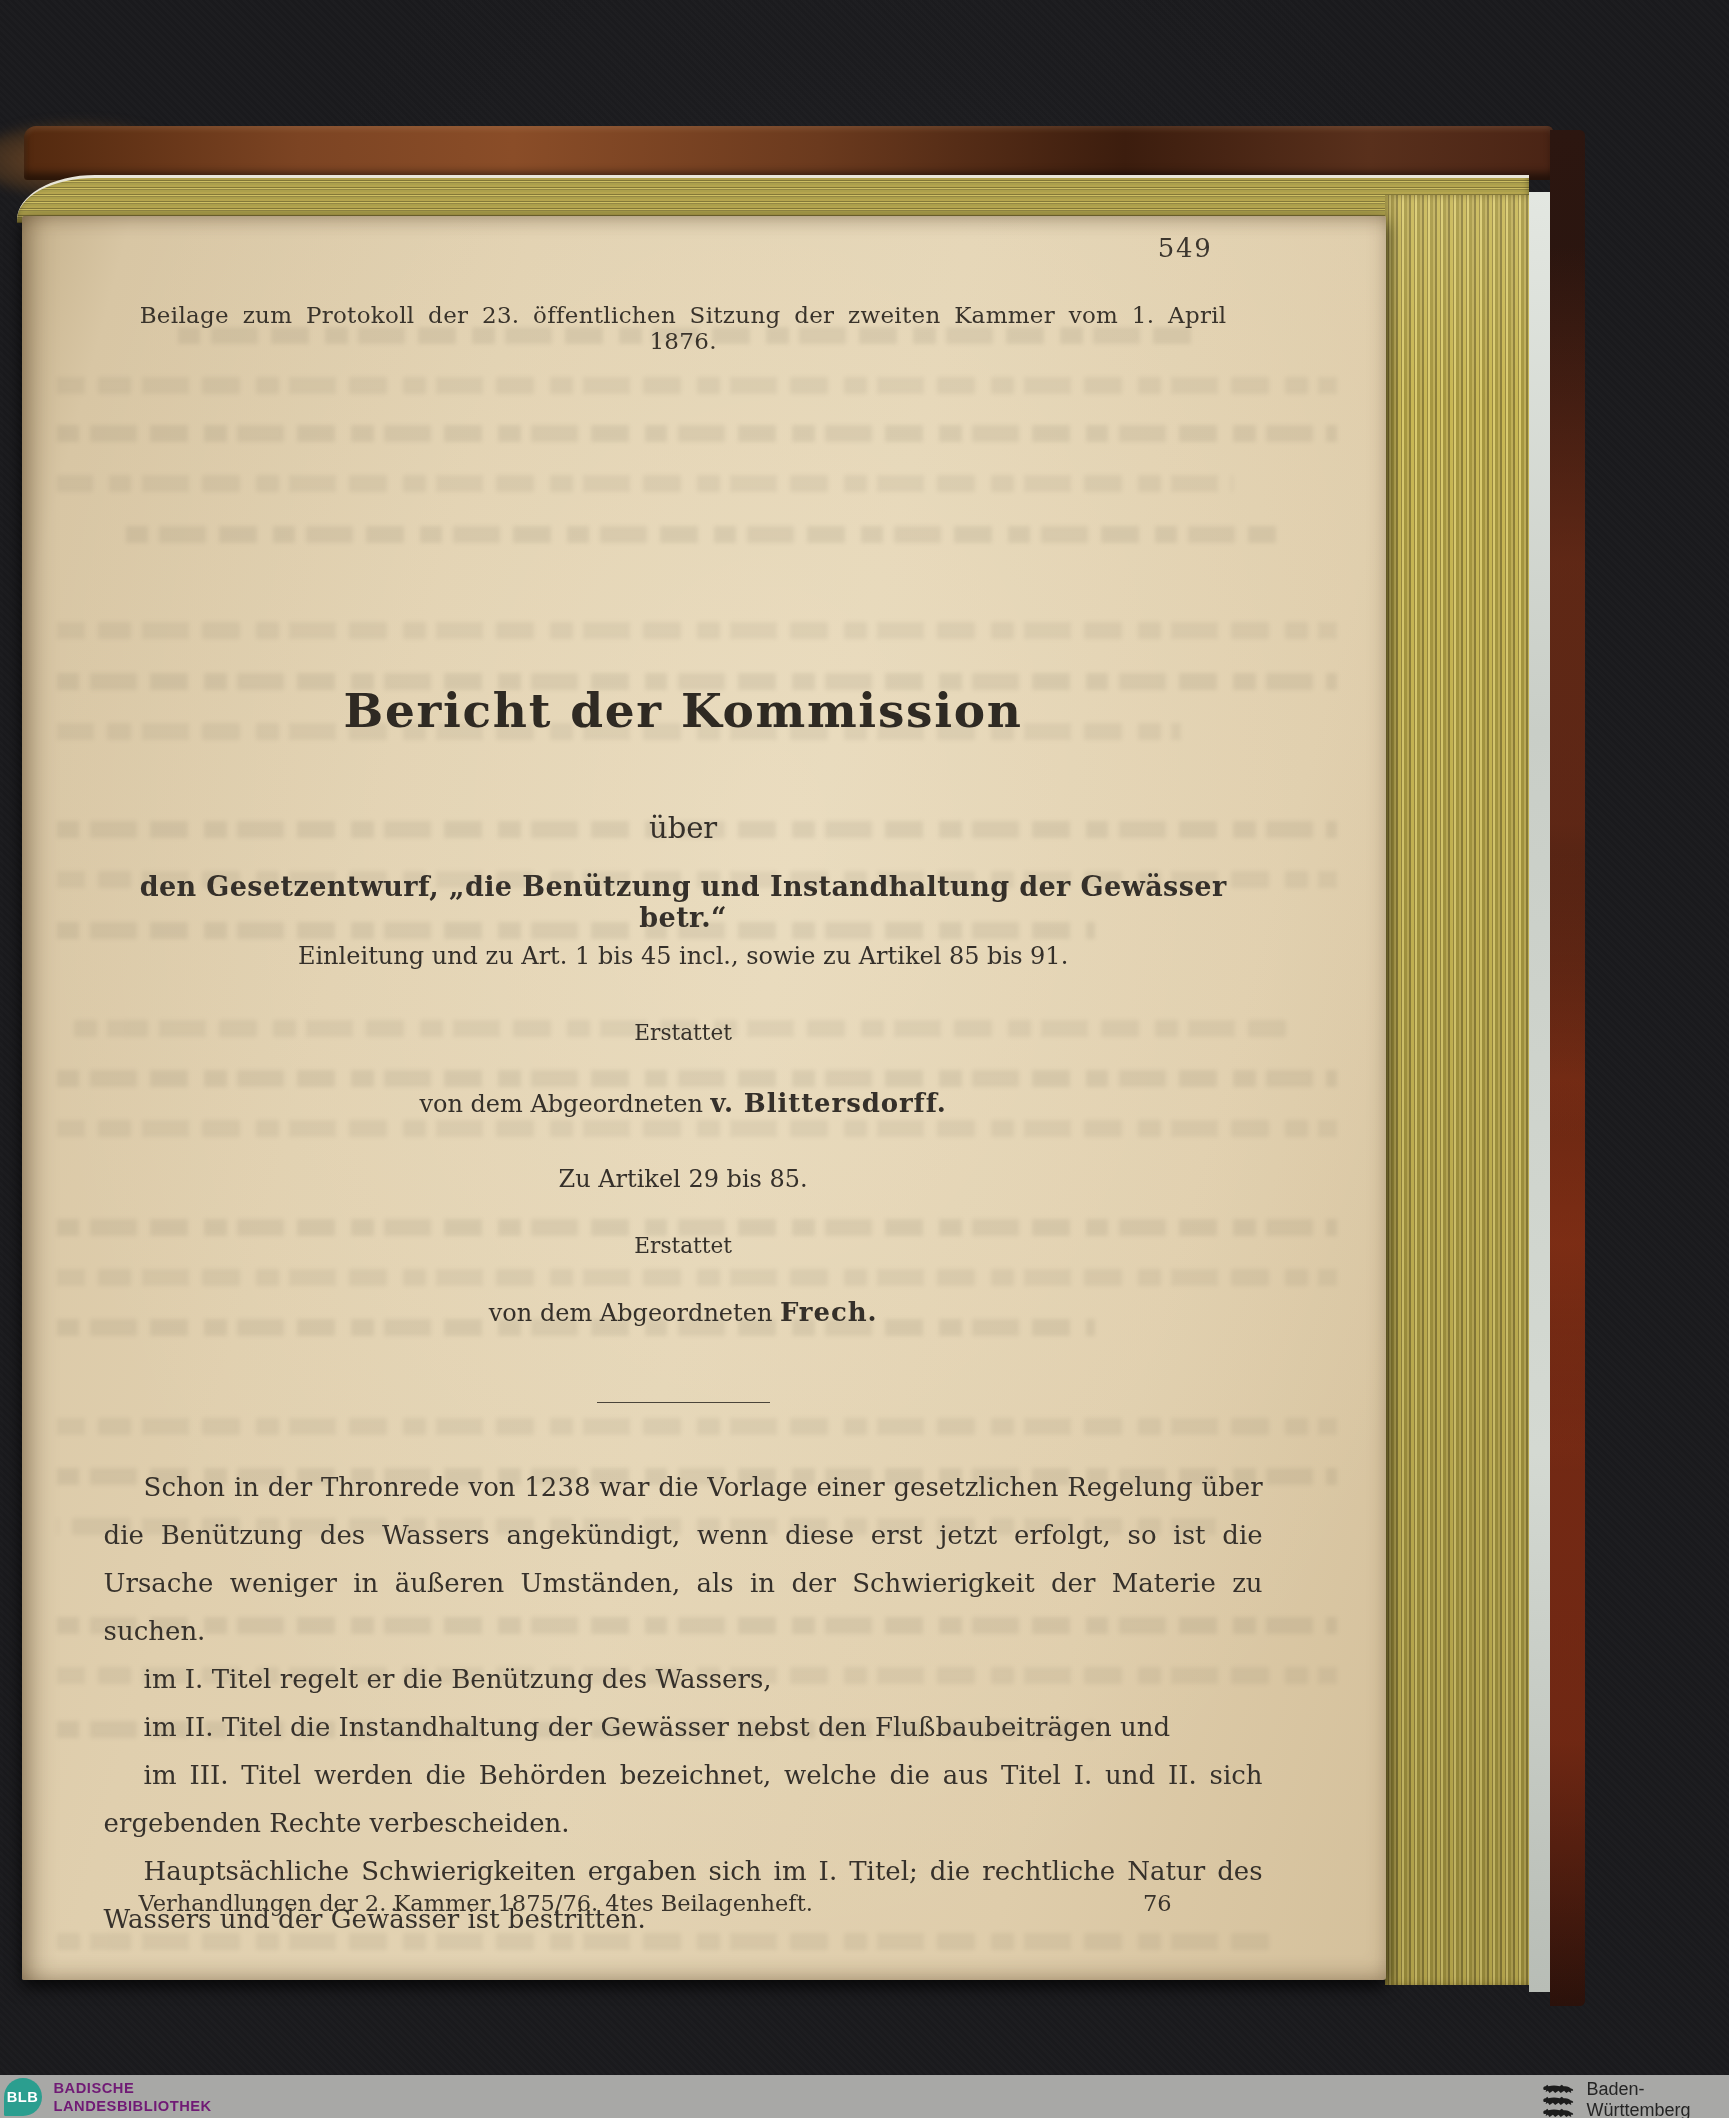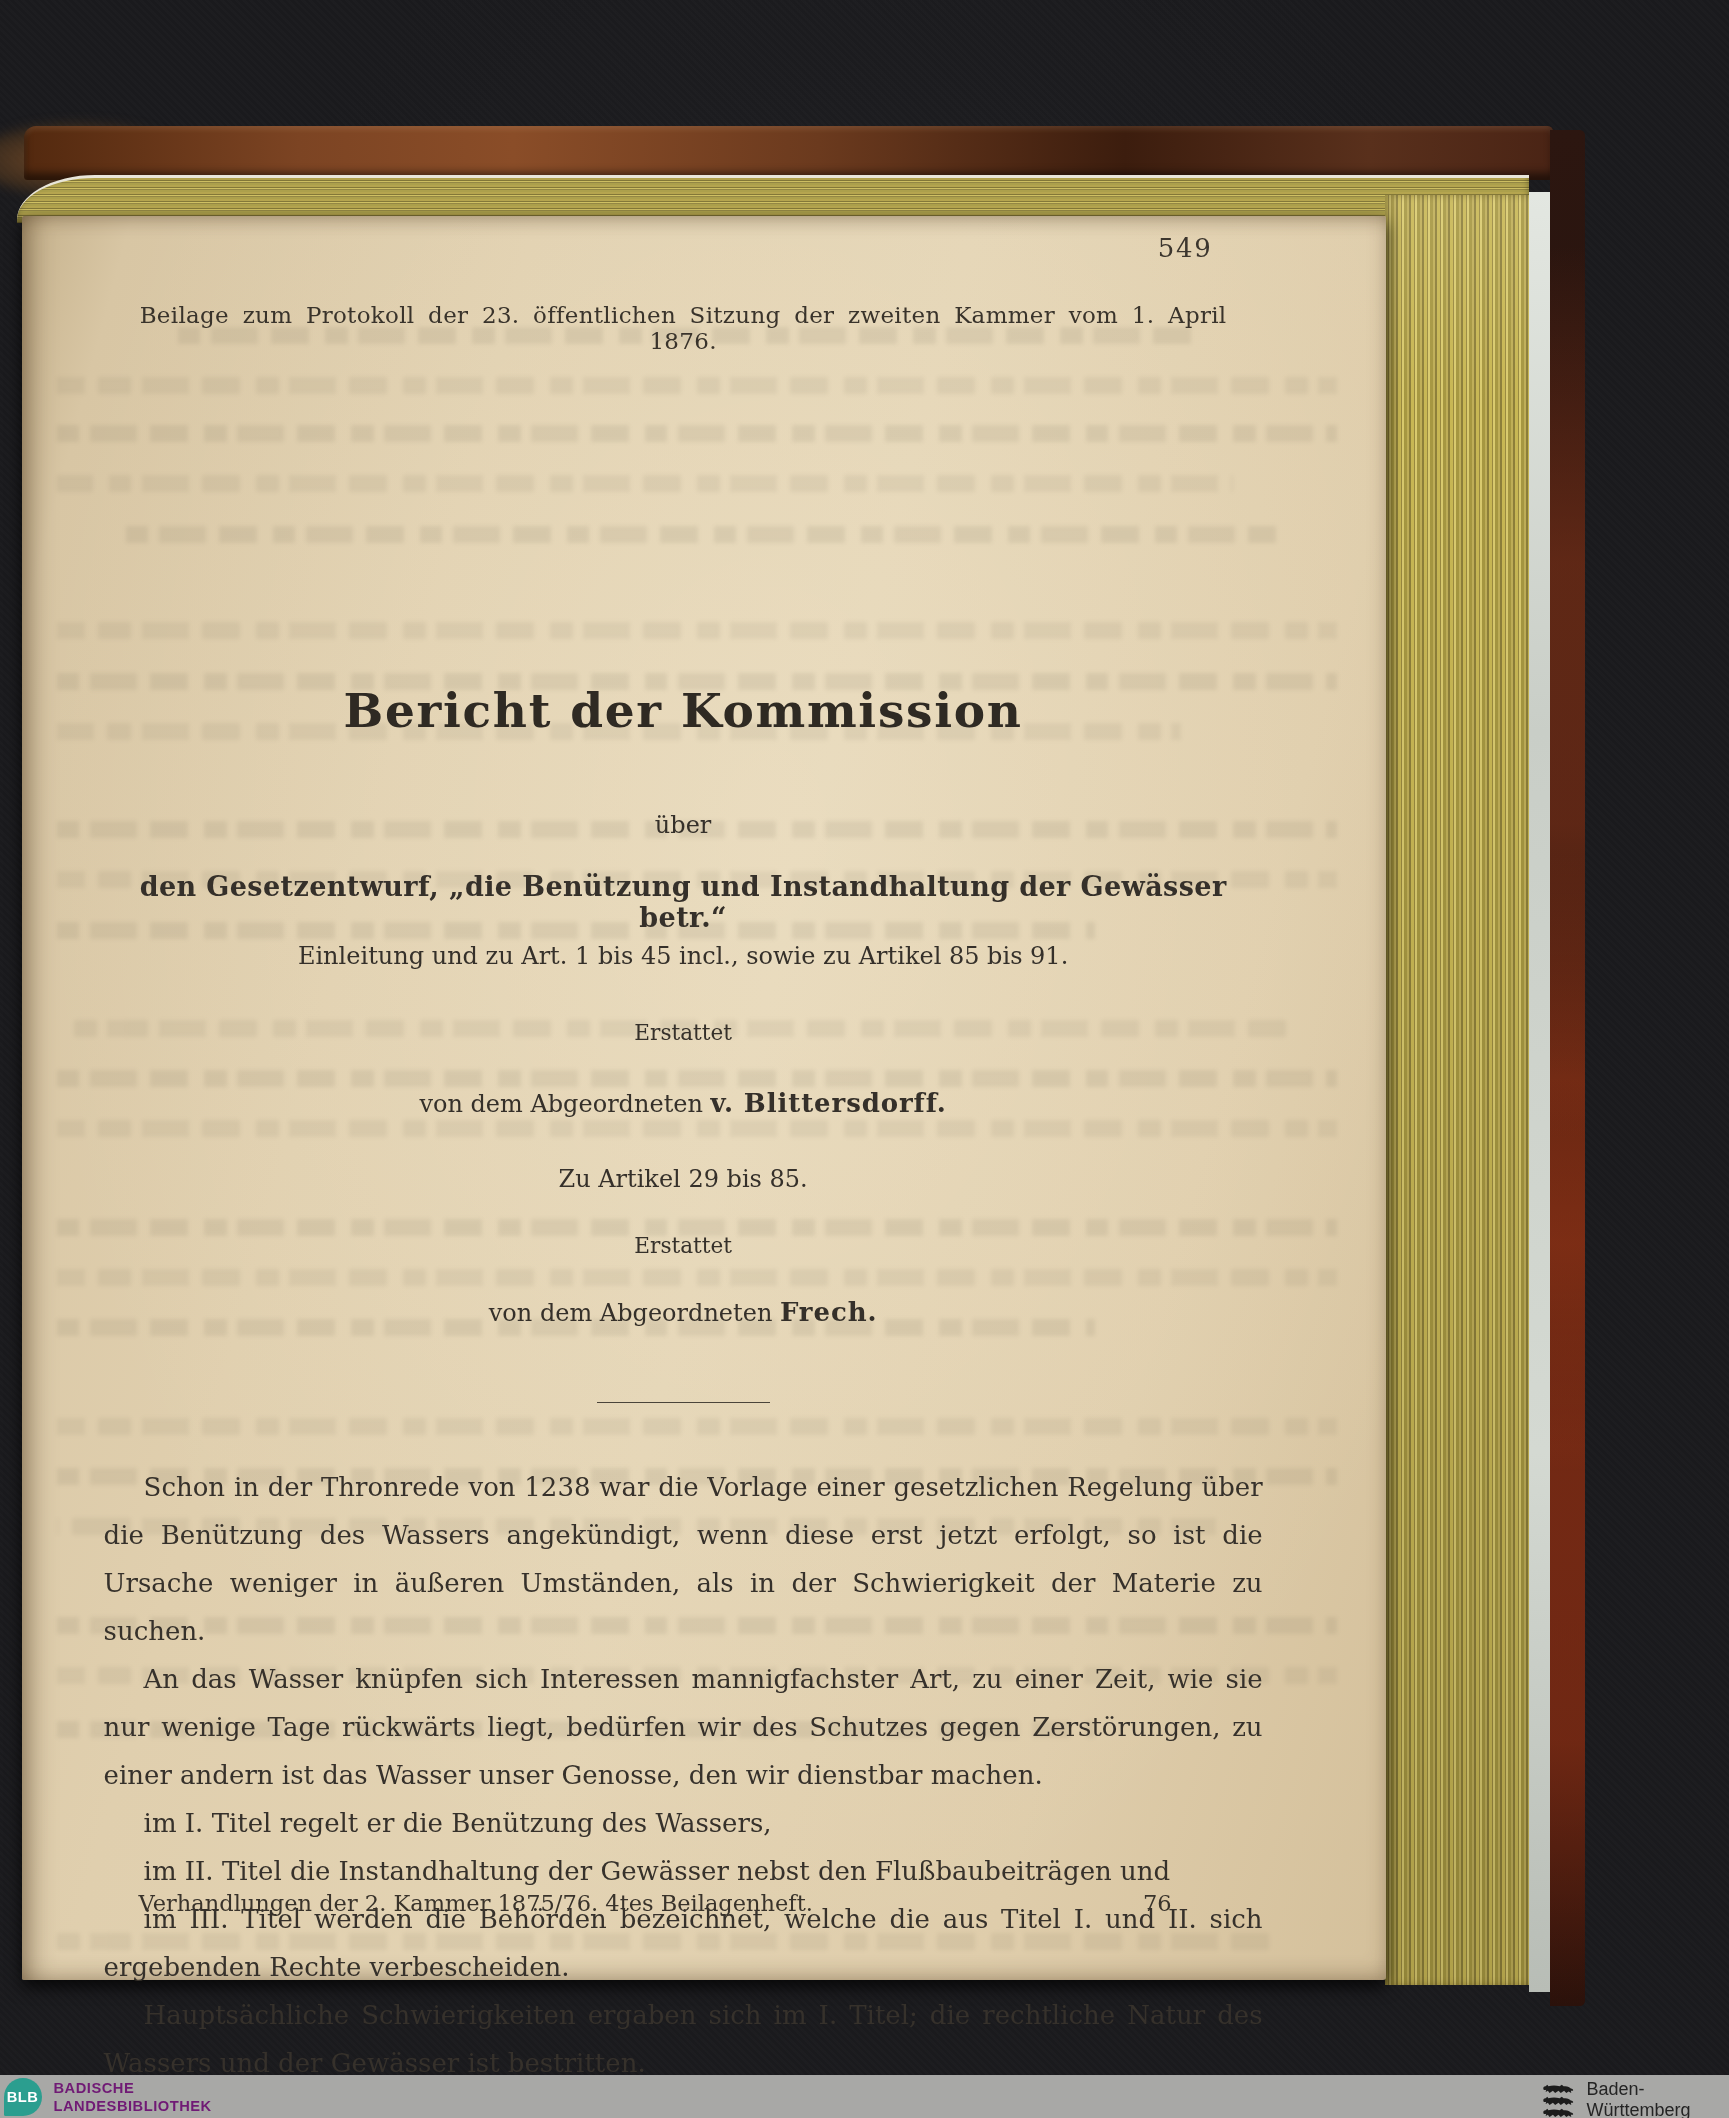--- a/index.html
+++ b/index.html
@@ -70,21 +70,21 @@
       rgba(112,104,82,.55) 0 22.5px, rgba(0,0,0,0) 22.5px 33px,
       rgba(112,104,82,.5) 33px 80px, rgba(0,0,0,0) 80px 93px,
       rgba(112,104,82,.55) 93px 131px, rgba(0,0,0,0) 131px 147px);
   }
   .ghost.alt{background-position:52px 0;opacity:.18;}
   .page-inner{position:absolute;left:82px;top:0;width:1159px;height:100%;z-index:2;color:#35302a;}
   .abs{position:absolute;left:0;width:100%;text-align:center;}
   .page-number{position:absolute;top:17.3px;right:50px;font-size:26px;letter-spacing:1.7px;color:#3c362e;}
   .head-line{top:86px;font-size:23px;letter-spacing:0.3px;word-spacing:6px;color:#39332b;}
   .main-title{top:467px;font-size:47px;font-weight:bold;letter-spacing:1.7px;color:#2f2a23;}
-  .ueber{top:595px;font-size:24px;}
+  .ueber{top:595px;font-size:29px;}
   .subject{top:655px;font-size:27px;font-weight:600;letter-spacing:0.4px;}
   .scope{top:726px;font-size:24px;}
   .erstattet{font-size:21.6px;}
   .e1{top:804px;} .e2{top:1017px;}
   .rapporteur{font-size:24px;}
   .r1{top:872px;} .r2{top:1081px;}
   .rapporteur b{font-size:26px;letter-spacing:0.9px;}
   .section2{top:949px;font-size:24px;}
   .rule{position:absolute;top:1186px;left:493px;width:173px;border:0;border-top:1.7px solid #4a443a;margin:0;}
   .body-text{
@@ -174,21 +174,20 @@
       <div class="abs section2">Zu Artikel 29 bis 85.</div>
 
       <div class="abs erstattet e2">Erstattet</div>
 
       <div class="abs rapporteur r2"><span>von dem Abgeordneten </span><b>Frech.</b></div>
 
       <hr class="rule">
 
       <div class="body-text">
         <p>Schon in der Thronrede von 1238 war die Vorlage einer gesetzlichen Regelung über die Benützung des Wassers angekündigt, wenn diese erst jetzt erfolgt, so ist die Ursache weniger in äußeren Umständen, als in der Schwierigkeit der Materie zu suchen.</p>
-        <p>An das Wasser knüpfen sich Interessen mannigfachster Art, zu einer Zeit, wie sie nur wenige Tage rückwärts liegt, bedürfen wir des Schutzes gegen Zerstörungen, zu einer andern ist das Wasser unser Genosse, den wir dienstbar machen.</p>
         <p>im I. Titel regelt er die Benützung des Wassers,</p>
         <p>im II. Titel die Instandhaltung der Gewässer nebst den Flußbaubeiträgen und</p>
         <p>im III. Titel werden die Behörden bezeichnet, welche die aus Titel I. und II. sich ergebenden Rechte verbescheiden.</p>
         <p>Hauptsächliche Schwierigkeiten ergaben sich im I. Titel; die rechtliche Natur des Wassers und der Gewässer ist bestritten.</p>
       </div>
 
       <div class="footer-row">
         <span class="fl">Verhandlungen der 2. Kammer 1875/76.  4tes Beilagenheft.</span>
         <span class="fr">76</span>
       </div>

